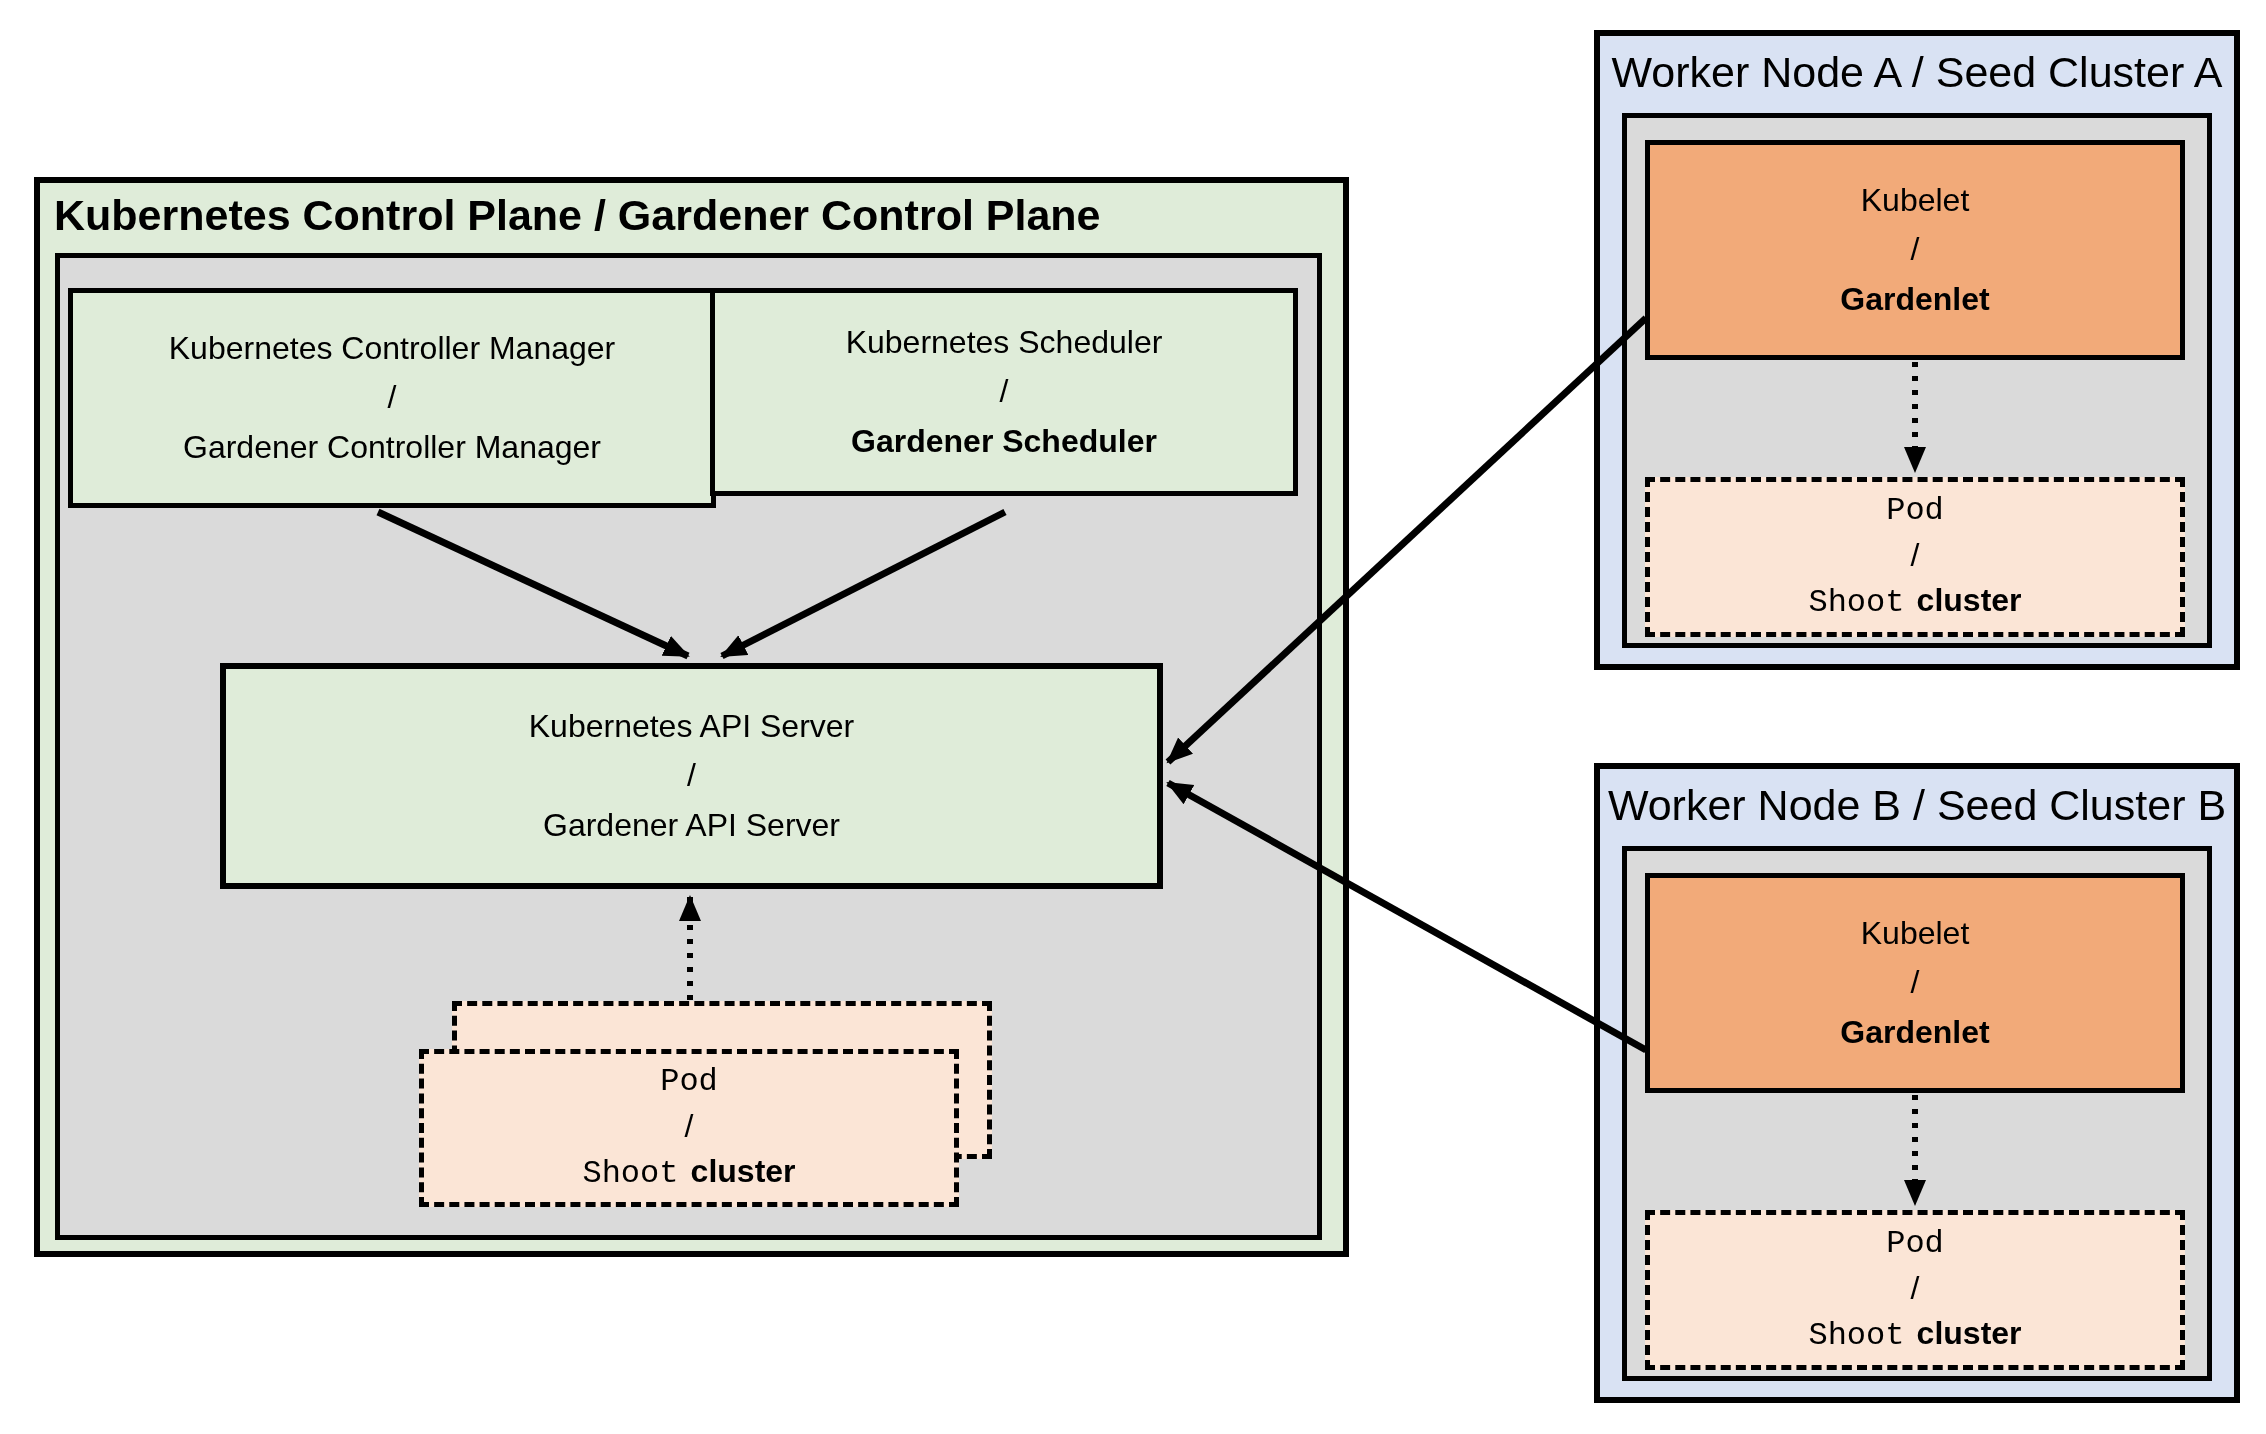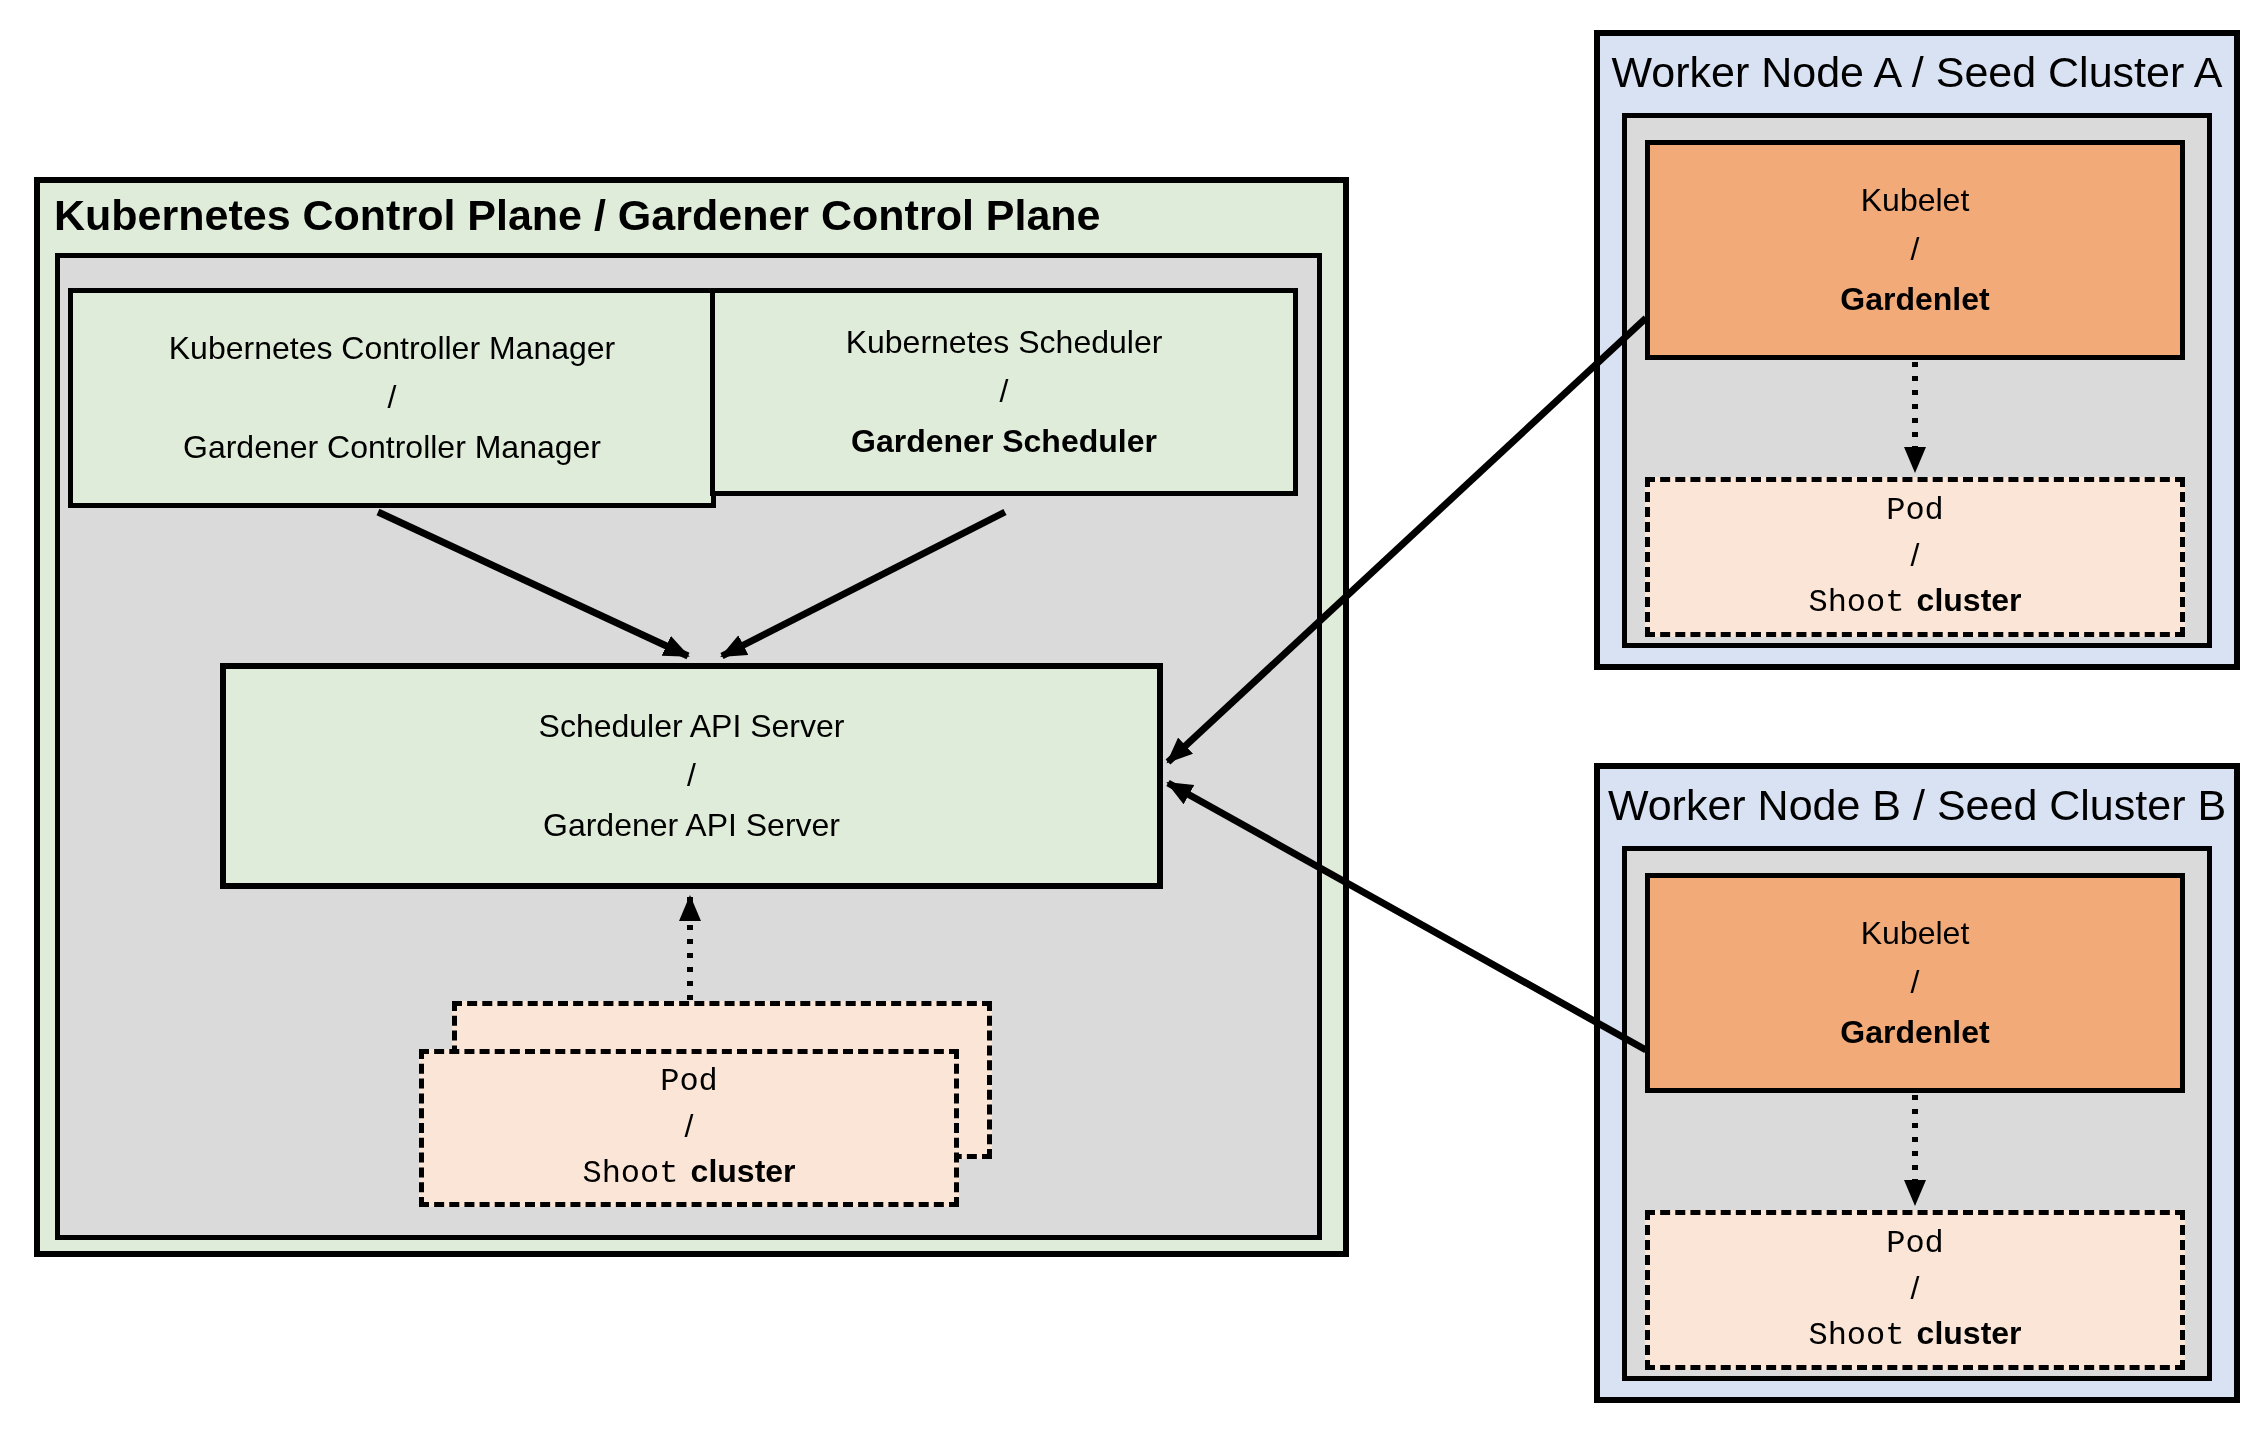--- a/index.html
+++ b/index.html
@@ -46,21 +46,21 @@
   <div class="box solid-border green" style="left:710px;top:288px;width:588px;height:208px;">
     <div class="label">
       <span>Kubernetes Scheduler</span>
       <span>/</span>
       <span class="bold">Gardener Scheduler</span>
     </div>
   </div>
 
   <div class="box thick-border green" style="left:220px;top:663px;width:943px;height:226px;">
     <div class="label">
-      <span>Scheduler API Server</span>
+      <span>Kubernetes API Server</span>
       <span>/</span>
       <span>Gardener API Server</span>
     </div>
   </div>
 
   <div class="box dashed-border peach" style="left:452px;top:1001px;width:540px;height:158px;"></div>
   <div class="box dashed-border peach" style="left:419px;top:1049px;width:540px;height:158px;">
     <div class="label pod-label">
       <span class="mono">Pod</span>
       <span>/</span>

